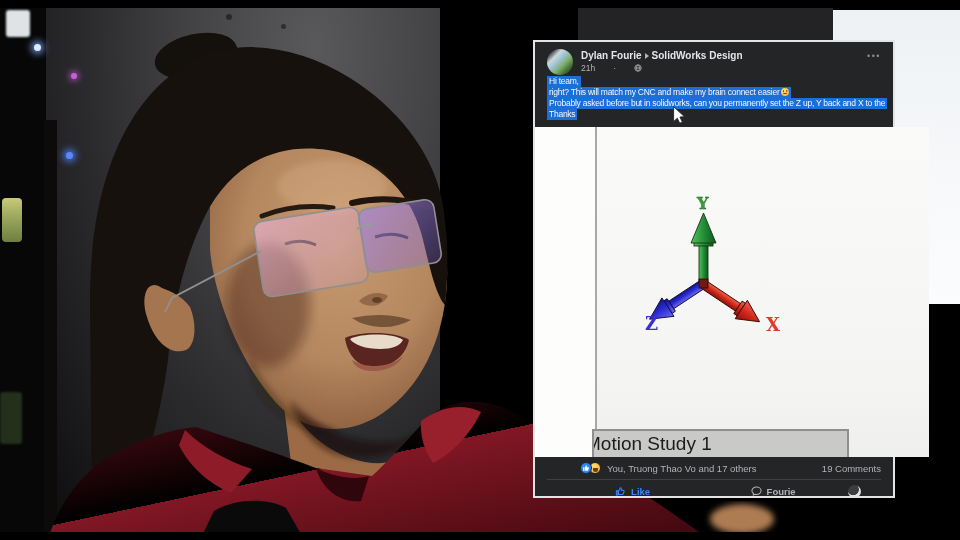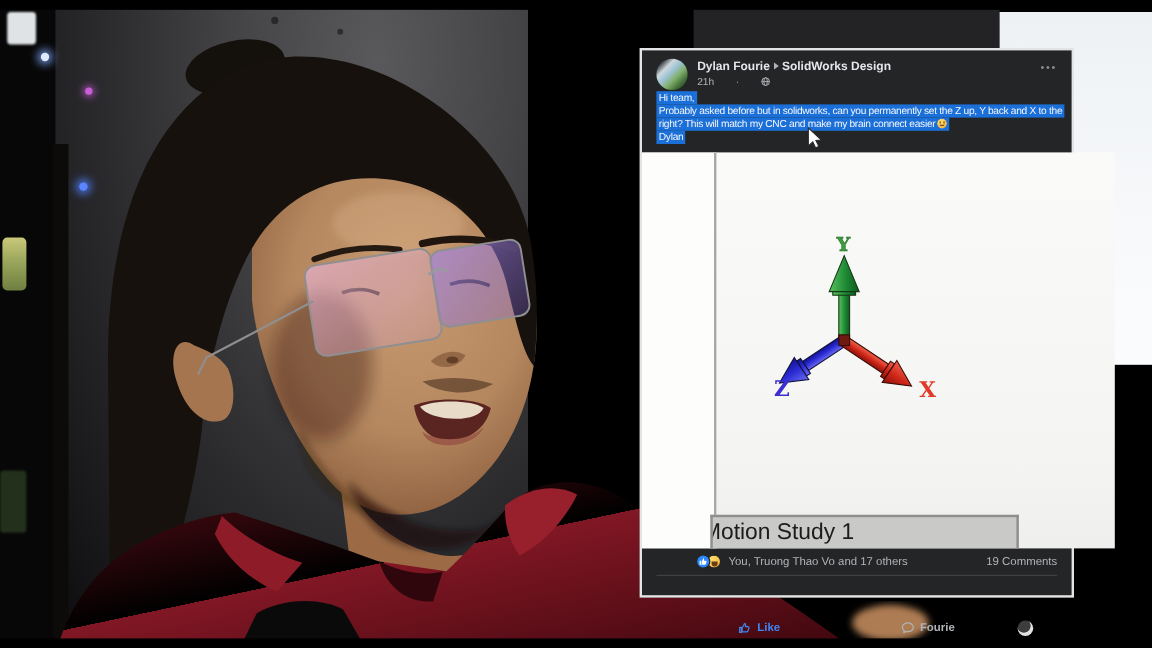--- a/index.html
+++ b/index.html
@@ -67,21 +67,21 @@
   .fb-reactions{display:flex;align-items:center;height:18px;padding:0 12px;margin-top:2px;margin-left:33px;}
   .rx-icons{position:relative;width:21px;height:12px;}
   .rx-like{position:absolute;left:0;top:0;width:12px;height:12px;border-radius:50%;background:#2d88ff;
            border:1px solid #242526;display:flex;align-items:center;justify-content:center;z-index:2;}
   .rx-haha{position:absolute;left:9px;top:0;width:12px;height:12px;border-radius:50%;
            background:radial-gradient(circle at 35% 30%,#ffe06a,#f2a93b);border:1px solid #242526;z-index:1;}
   .rx-haha::after{content:"";position:absolute;left:2.5px;top:5px;width:5.5px;height:3.5px;border-radius:0 0 5px 5px;background:#6b3c0e;}
   .rx-text{flex:1;margin-left:6px;font-size:9.5px;color:#b0b3b8;white-space:nowrap;cursor:pointer;}
   .rx-comments{font-size:9.5px;color:#b0b3b8;cursor:pointer;}
   .fb-divider{height:1px;background:#3e4042;margin:2px 12px 0 12px;}
-  .fb-actions{display:flex;align-items:center;height:22px;padding:0 24px;margin-top:32px;}
+  .fb-actions{display:flex;align-items:center;height:22px;padding:0 24px;}
   .action-btn{flex:1.1;display:flex;align-items:center;justify-content:center;gap:5px;
               font-size:9.5px;font-weight:bold;cursor:pointer;border-radius:3px;}
   .action-btn.like{color:#3d87f5;}
   .action-btn.comment{flex:1;color:#b0b3b8;}
   .profile-circle{width:13px;height:13px;margin:0 8px;border-radius:50%;cursor:pointer;
                   background:radial-gradient(circle at 40% 35%,#3d3d40 0 46%,#e2e2e2 52%);}
 
   .cursor-svg{position:absolute;left:672px;top:106px;z-index:9;}
 </style>
 </head>
@@ -192,28 +192,28 @@
         </svg>
       </div>
       <div class="fb-more">•••</div>
     </div>
 
     <div class="fb-text">
       <div class="sel-line">
           <span>Hi team,</span>
         </div>
       <div class="sel-line">
-          <span>Probably asked before but in solidworks, can you permanently set the Z up, Y back and X to the</span>
-        </div>
-      <div class="sel-line">
           <span>right? This will match my CNC and make my brain connect easier</span>
           <span class="smiley"></span>
         </div>
       <div class="sel-line">
-          <span>Dylan</span>
+          <span>Probably asked before but in solidworks, can you permanently set the Z up, Y back and X to the</span>
+        </div>
+      <div class="sel-line">
+          <span>Thanks</span>
         </div>
     </div>
 
     <div class="fb-image">
       <div class="sw-leftpane"></div>
       <svg class="sw-triad" width="394" height="330" viewBox="0 0 394 330">
         <defs>
           <linearGradient id="gGreen" x1="0" y1="0" x2="1" y2="0">
             <stop offset="0%" stop-color="#58c25e"></stop>
               <stop offset="55%" stop-color="#1e8a34"></stop>

